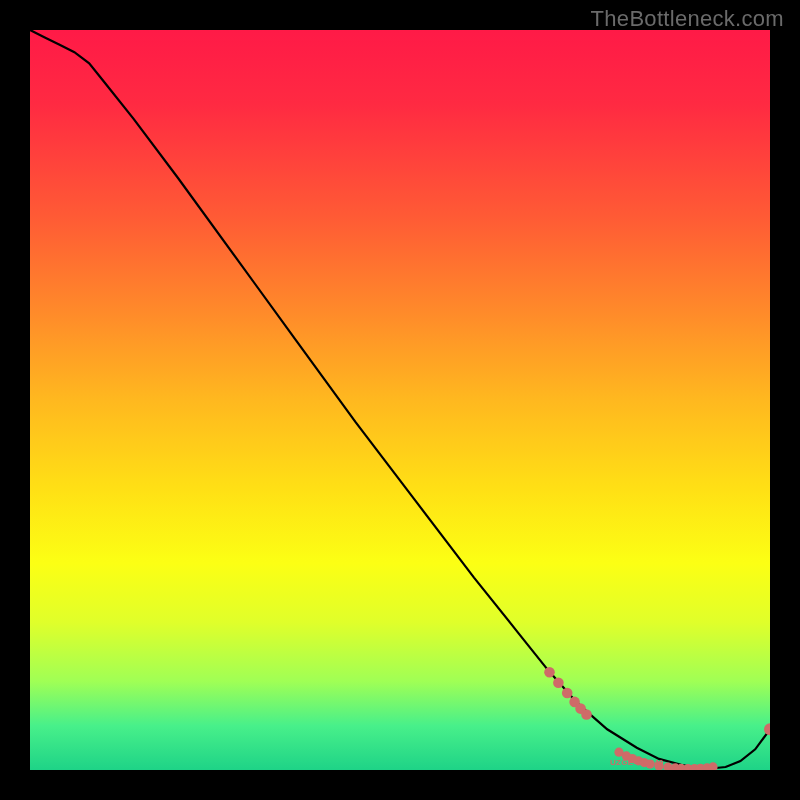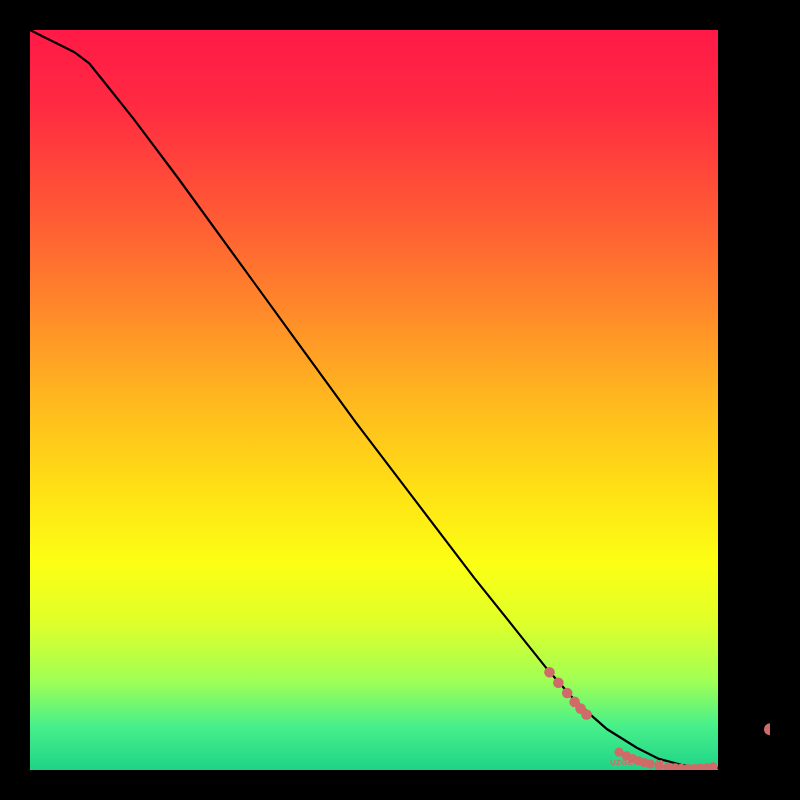--- a/index.html
+++ b/index.html
@@ -14,21 +14,21 @@
   .frame {
     position: relative;
     width: 800px;
     height: 800px;
     background: #000;
   }
   .plot {
     position: absolute;
     left: 30px;
     top: 30px;
-    width: 688px;
+    width: 740px;
     height: 740px;
     background: linear-gradient(
       to bottom,
       #ff1a47 0%,
       #ff2a42 10%,
       #ff5a35 25%,
       #ff8a2a 38%,
       #ffb81f 50%,
       #ffe015 62%,
       #fcff14 72%,
@@ -61,20 +61,21 @@
     font-size: 8px;
     fill: #cf6b68;
     font-weight: 700;
     letter-spacing: 0.3px;
   }
 </style>
 </head>
 <body>
 
 <div class="frame">
+  <div class="watermark">TheBottleneck.com</div>
   <div class="plot">
     <svg class="curve" viewBox="0 0 740 740" preserveAspectRatio="none">
       <path id="curve-path" fill="none" stroke="#000" stroke-width="2.2" d="M0.0 0.0 L14.8 7.4 L29.6 14.8 L44.4 22.2 L59.2 33.3 L74.0 51.8 L103.6 88.8 L148.0 148.0 L207.2 229.4 L266.4 310.8 L325.6 392.2 L384.8 469.9 L444.0 547.6 L488.4 603.1 L518.0 640.1 L547.6 673.4 L577.2 699.3 L606.8 717.8 L629.0 728.9 L651.2 734.8 L666.0 737.8 L680.8 738.5 L695.6 737.0 L710.4 731.1 L725.2 719.3 L740.0 699.3"></path>
       <g id="dots-upper">
           <circle cx="519.5" cy="642.3" r="5.3" class="dot"></circle>
           <circle cx="528.4" cy="652.7" r="5.3" class="dot"></circle>
           <circle cx="537.2" cy="663.0" r="5.3" class="dot"></circle>
           <circle cx="544.6" cy="671.9" r="5.3" class="dot"></circle>
           <circle cx="550.6" cy="678.6" r="5.3" class="dot"></circle>
           <circle cx="556.5" cy="684.5" r="5.3" class="dot"></circle>

